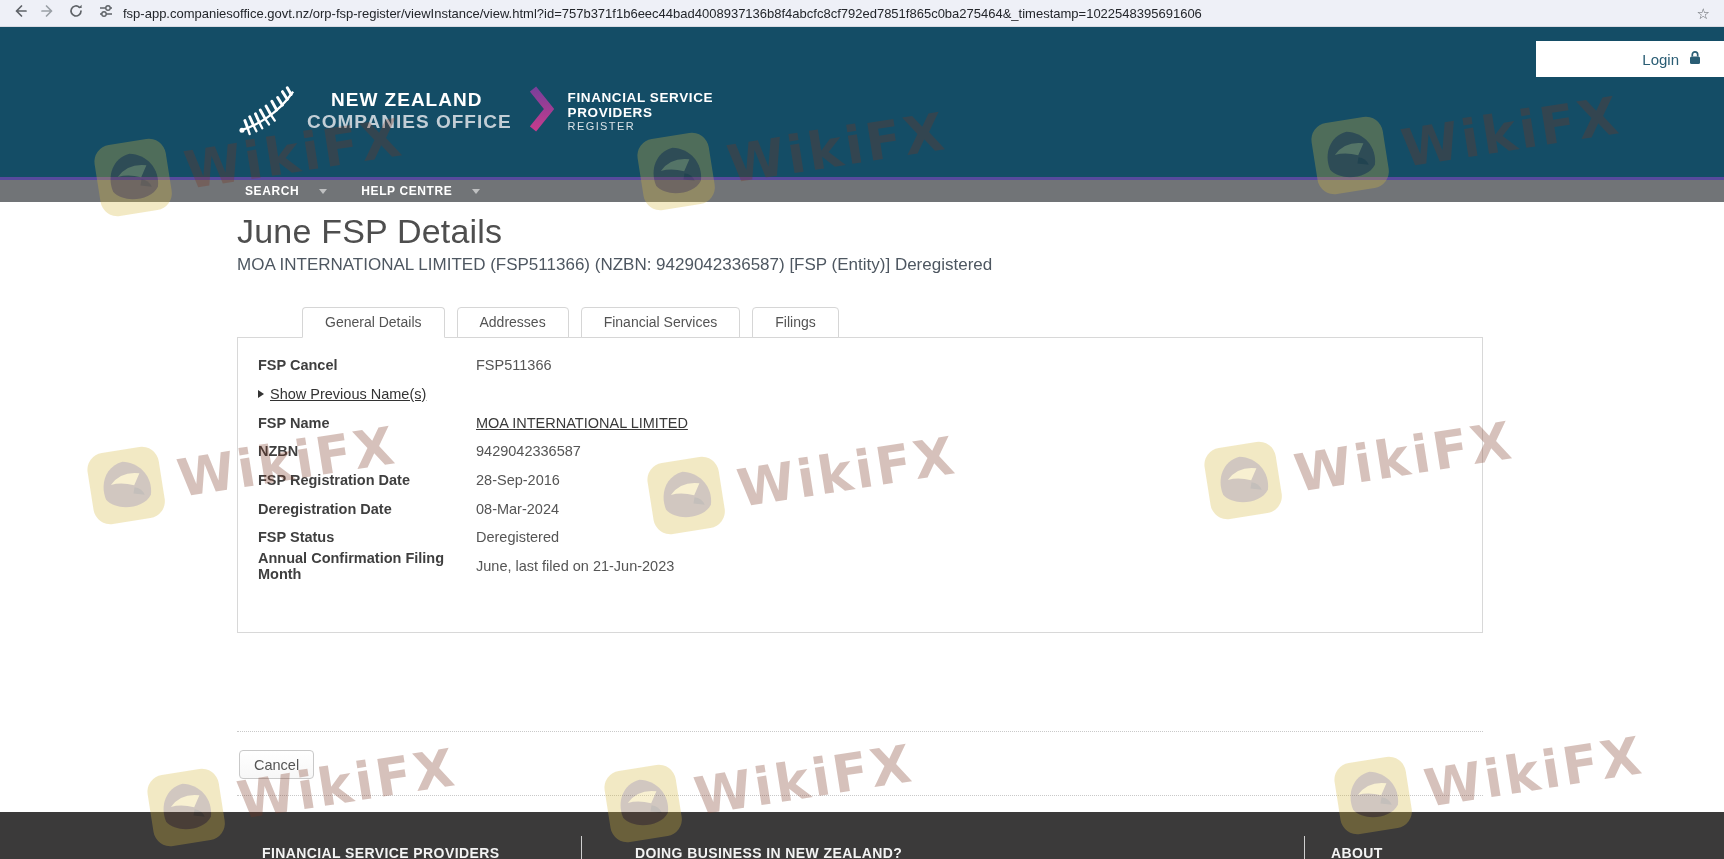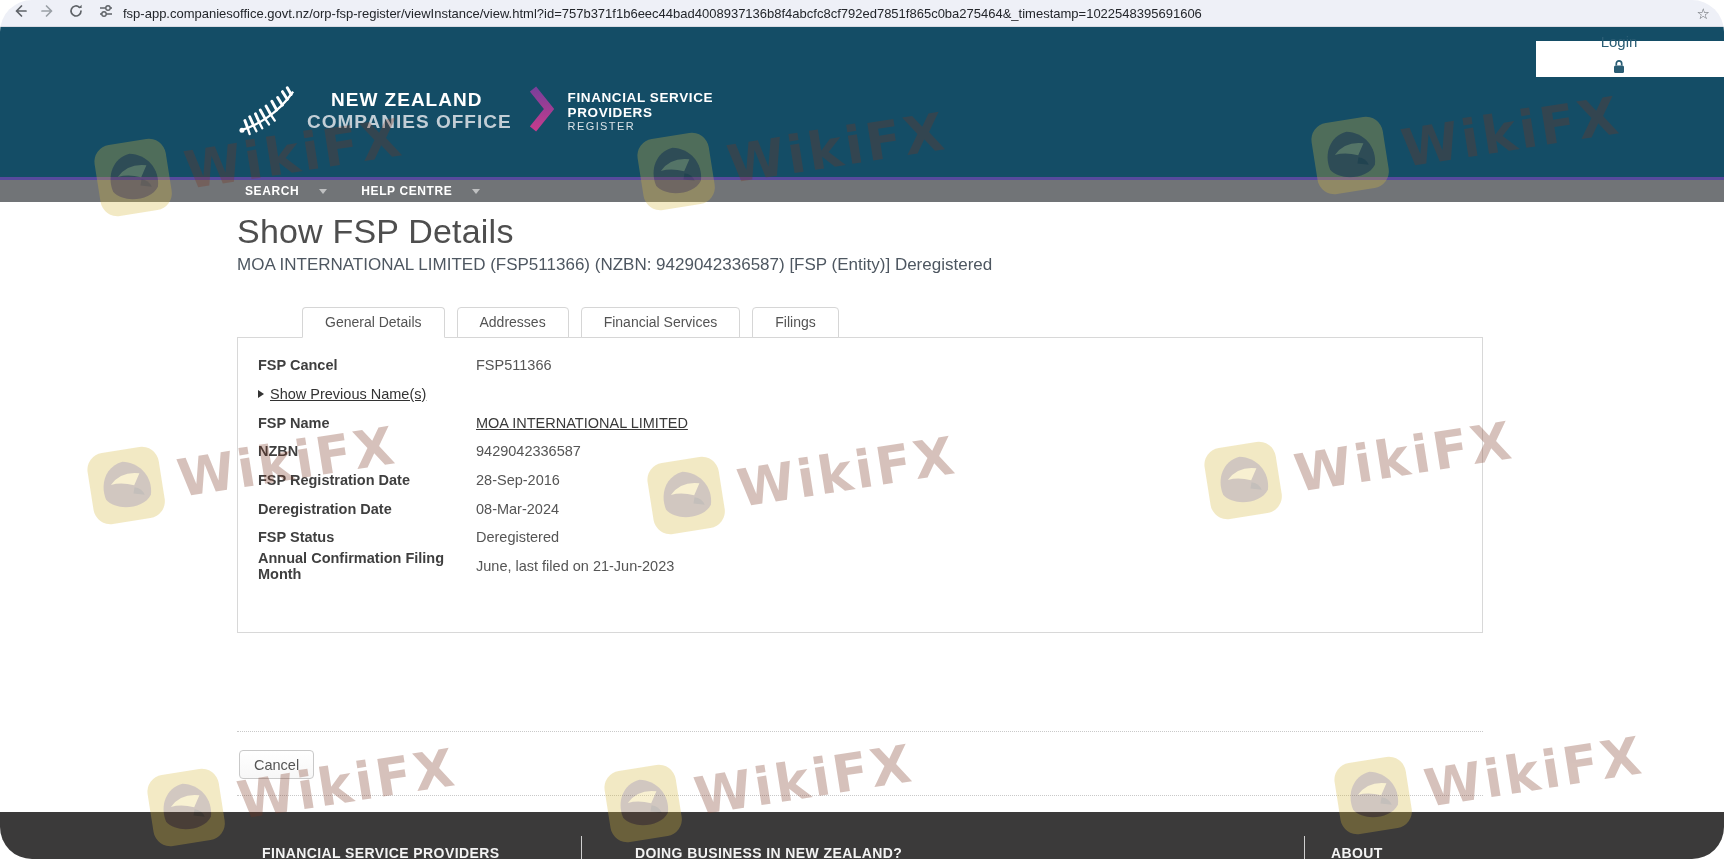--- a/index.html
+++ b/index.html
@@ -1,34 +1,34 @@
 <!DOCTYPE html>
 <html><head>
 <meta charset="utf-8">
 <style>
   html,body{margin:0;padding:0;background:#fff;}
   *{box-sizing:border-box;}
   .screen{position:relative;width:1724px;height:859px;overflow:hidden;
-          font-family:"Liberation Sans",sans-serif;background:#fff;border-radius:32px;}
+          font-family:"Liberation Sans",sans-serif;background:#fff;}
 
   
   .chrome{position:absolute;top:0;left:0;width:1724px;height:27px;background:#eef0f7;
           border-bottom:1px solid #d9dbe3;display:flex;align-items:center;}
   .chrome .navbtn{width:28px;height:24px;display:flex;align-items:center;justify-content:center;cursor:pointer;}
   .chrome .navbtn:first-child{margin-left:6px;}
   .urlbar{display:flex;align-items:center;gap:9px;margin-left:8px;flex:1;min-width:0;}
   .url-text{font-size:13px;color:#23262b;white-space:nowrap;overflow:hidden;}
   .star{margin-left:auto;margin-right:14px;font-size:15px;color:#5f6368;cursor:pointer;line-height:1;}
   .icon-star::before{content:"\2606";}
 
   
   .site-header{position:absolute;top:27px;left:0;width:1724px;height:153px;background:#144d66;
                border-bottom:3px solid #584a9d;}
   .login-box{position:absolute;top:14px;right:0;width:188px;height:36px;background:#ffffff;
-             display:flex;align-items:center;justify-content:flex-end;gap:9px;padding-right:22px;cursor:pointer;flex-direction:column;}
+             display:flex;align-items:center;justify-content:flex-end;gap:9px;padding-right:22px;cursor:pointer;}
   .login-box span{font-size:15px;color:#2a5d74;}
   .brand{position:absolute;left:237px;top:55px;display:flex;align-items:center;}
   .brand-text{margin-left:8px;line-height:1.15;}
   .brand-l1{font-size:19px;font-weight:bold;color:#ffffff;letter-spacing:1px;margin-left:24px;}
   .brand-l2{font-size:19px;font-weight:bold;color:#c2ced6;letter-spacing:1px;}
   .brand-chevron{margin:0 14px 0 18px;}
   .register-text{line-height:1.12;}
   .reg-l1,.reg-l2{font-size:13.5px;font-weight:bold;color:#ffffff;letter-spacing:.6px;}
   .reg-l3{font-size:11px;color:#d9e2e7;letter-spacing:1.4px;margin-top:0;}
 
@@ -166,21 +166,21 @@
     <div class="navitem">
       <span>SEARCH</span>
       <span class="caret"></span>
     </div>
     <div class="navitem">
       <span>HELP CENTRE</span>
       <span class="caret"></span>
     </div>
   </div>
 
-  <div class="page-title">Show FSP Details</div>
+  <div class="page-title">June FSP Details</div>
   <div class="page-subtitle">MOA INTERNATIONAL LIMITED (FSP511366) (NZBN: 9429042336587) [FSP (Entity)] Deregistered</div>
 
   <div class="tabs">
     <div class="tab active">General Details</div>
     <div class="tab">Addresses</div>
     <div class="tab">Financial Services</div>
     <div class="tab">Filings</div>
   </div>
 
   <div class="panel">

